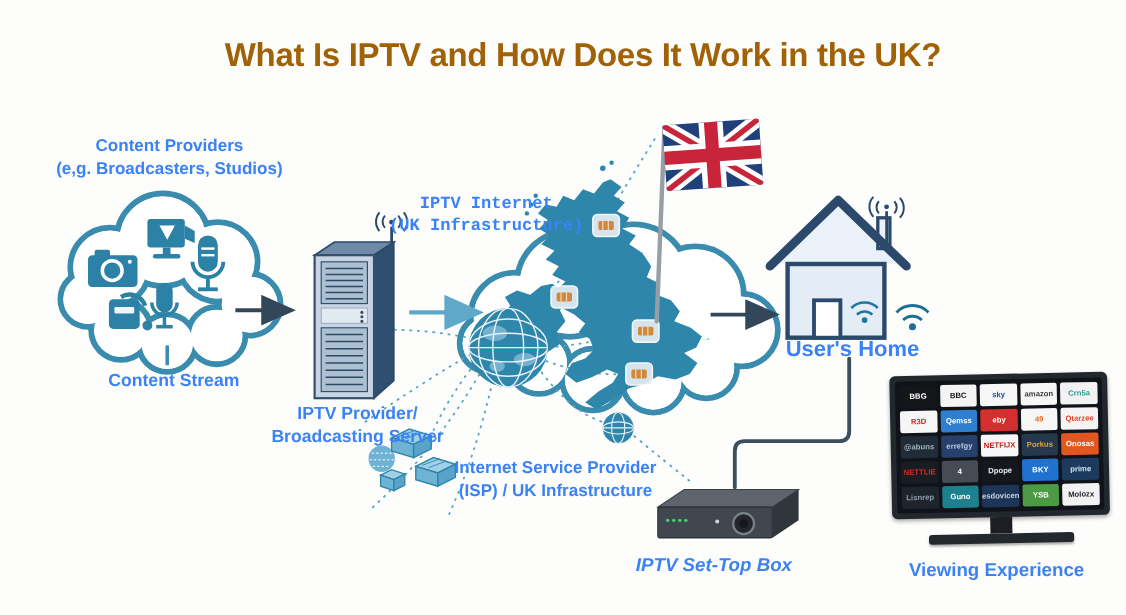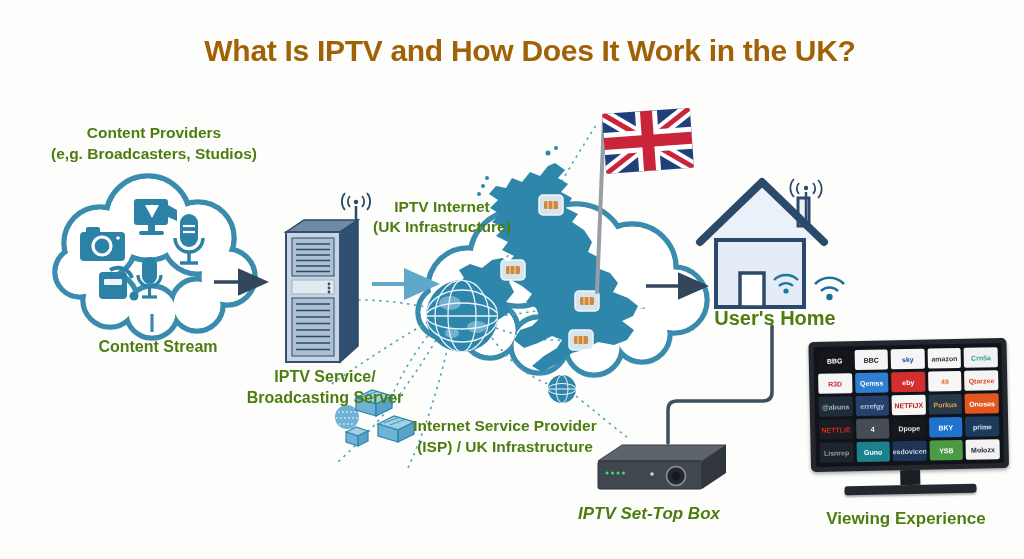--- a/index.html
+++ b/index.html
@@ -1,25 +1,25 @@
 <!DOCTYPE html>
 <html><head>
 <meta charset="utf-8">
 <style>
   html,body{margin:0;padding:0;}
   body{width:1024px;height:559px;position:relative;background:#fdfdfc;overflow:hidden;
        font-family:"Liberation Sans",sans-serif;}
   .stage{position:absolute;inset:0;}
-  .label{position:absolute;text-align:center;font-weight:700;color:#4d7c0f;line-height:21px;font-size:15.5px;}
+  .label{position:absolute;text-align:center;font-weight:700;color:#3b82f6;line-height:21px;font-size:15.5px;}
   .label span{display:block;}
   #title{left:110px;top:40px;width:840px;font-size:30px;font-weight:800;color:#a16207;letter-spacing:-.3px;}
   #lbl-providers{left:28px;top:122px;width:252px;}
   #lbl-stream{left:58px;top:336px;width:200px;font-size:16px;}
   #lbl-platform{left:228px;top:366px;width:194px;font-size:16px;}
-  #lbl-internet{left:352px;top:197px;width:180px;line-height:20px;}
+  #lbl-internet{left:352px;top:175px;width:180px;line-height:20px;font-family:Liberation Mono, monospace;}
   #lbl-isp{left:386px;top:415px;width:238px;}
   #lbl-home{left:700px;top:308px;width:150px;font-size:20px;}
   #lbl-stb{left:553px;top:503px;width:192px;font-size:17px;font-style:italic;}
   #lbl-viewing{left:806px;top:508px;width:200px;font-size:17px;}
   
   #tv{position:absolute;left:810px;top:340px;width:198px;transform:rotate(-1.2deg);}
   #tv .bezel{background:#23272e;border-radius:5px;padding:5px;box-shadow:0 2px 4px rgba(0,0,0,.35);}
   #tv .screen{background:#10141a;border-radius:2px;padding:4px;display:grid;
               grid-template-columns:repeat(5,1fr);gap:3px;}
   #tv .tile{height:20px;border-radius:2px;display:flex;align-items:center;justify-content:center;
@@ -350,21 +350,21 @@
 <div id="title" class="label">What Is IPTV and How Does It Work in the UK?</div>
 
 <div id="lbl-providers" class="label">
   <span>Content Providers</span>
   <span>(e,g. Broadcasters, Studios)</span>
 </div>
 
 <div id="lbl-stream" class="label">Content Stream</div>
 
 <div id="lbl-platform" class="label">
-  <span>IPTV Service/</span>
+  <span>IPTV Provider/</span>
   <span>Broadcasting Server</span>
 </div>
 
 <div id="lbl-internet" class="label">
   <span>IPTV Internet</span>
   <span>(UK Infrastructure)</span>
 </div>
 
 <div id="lbl-isp" class="label">
   <span>Internet Service Provider</span>

